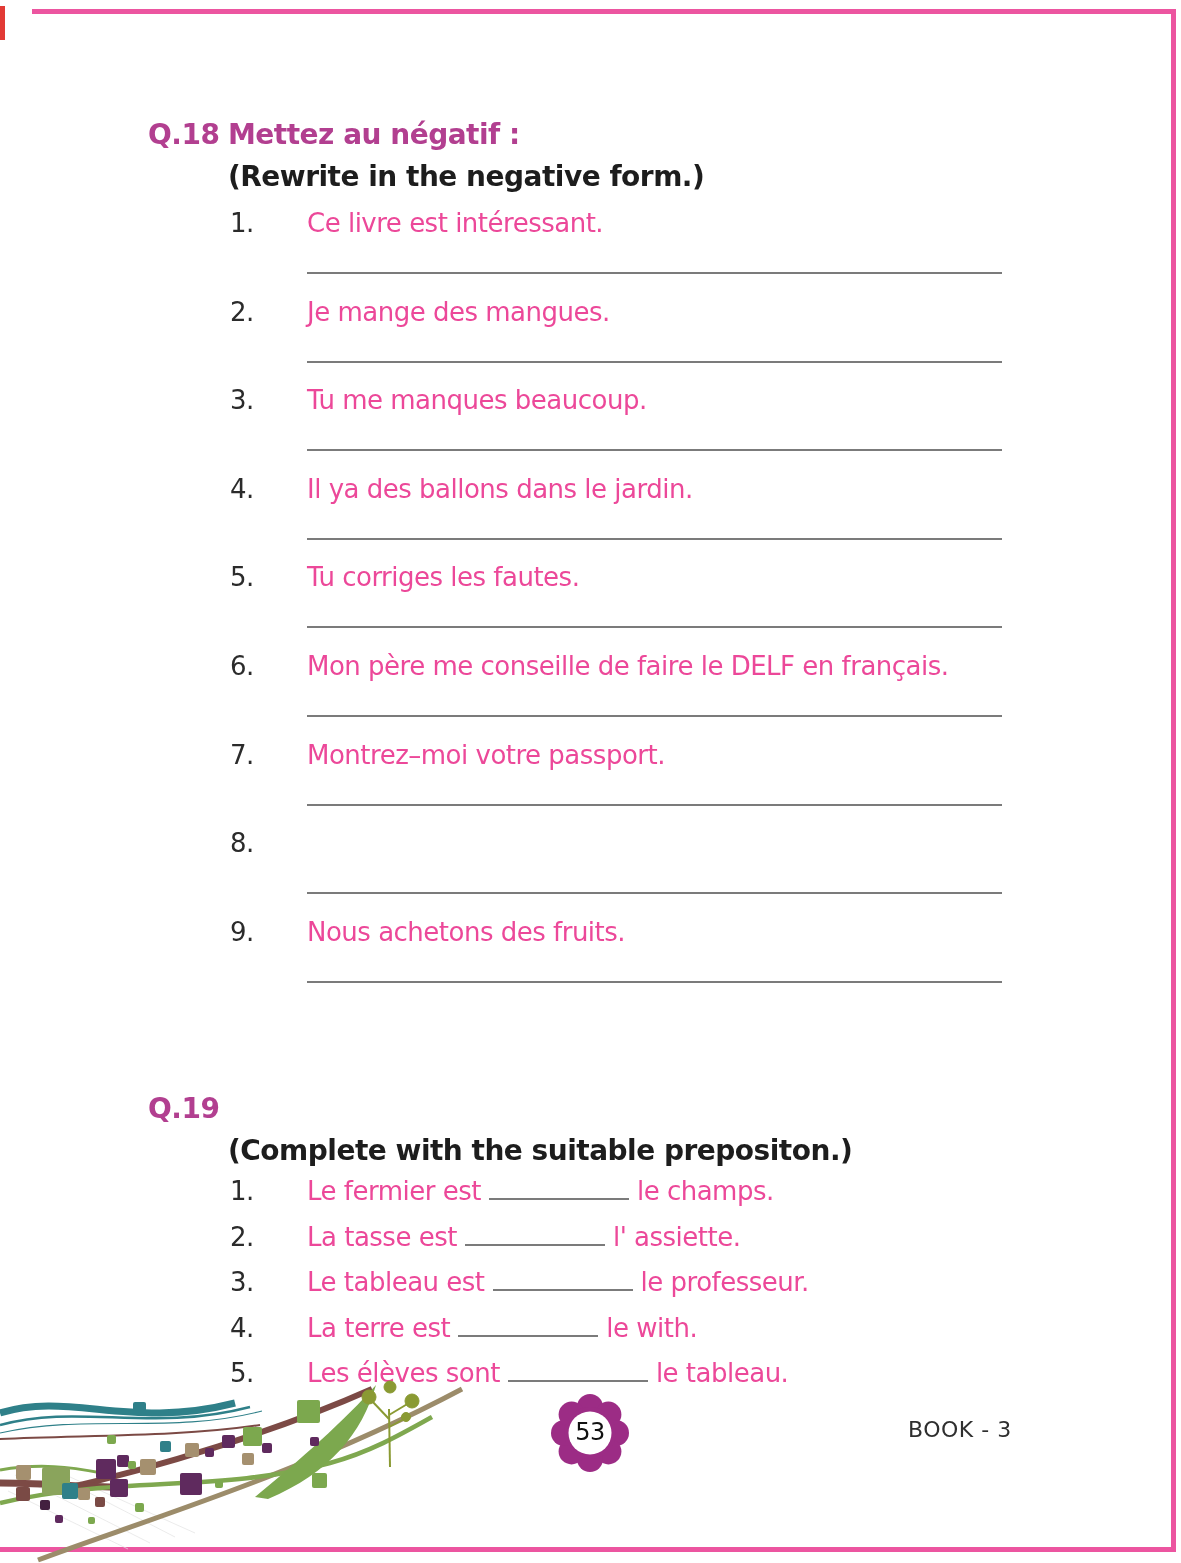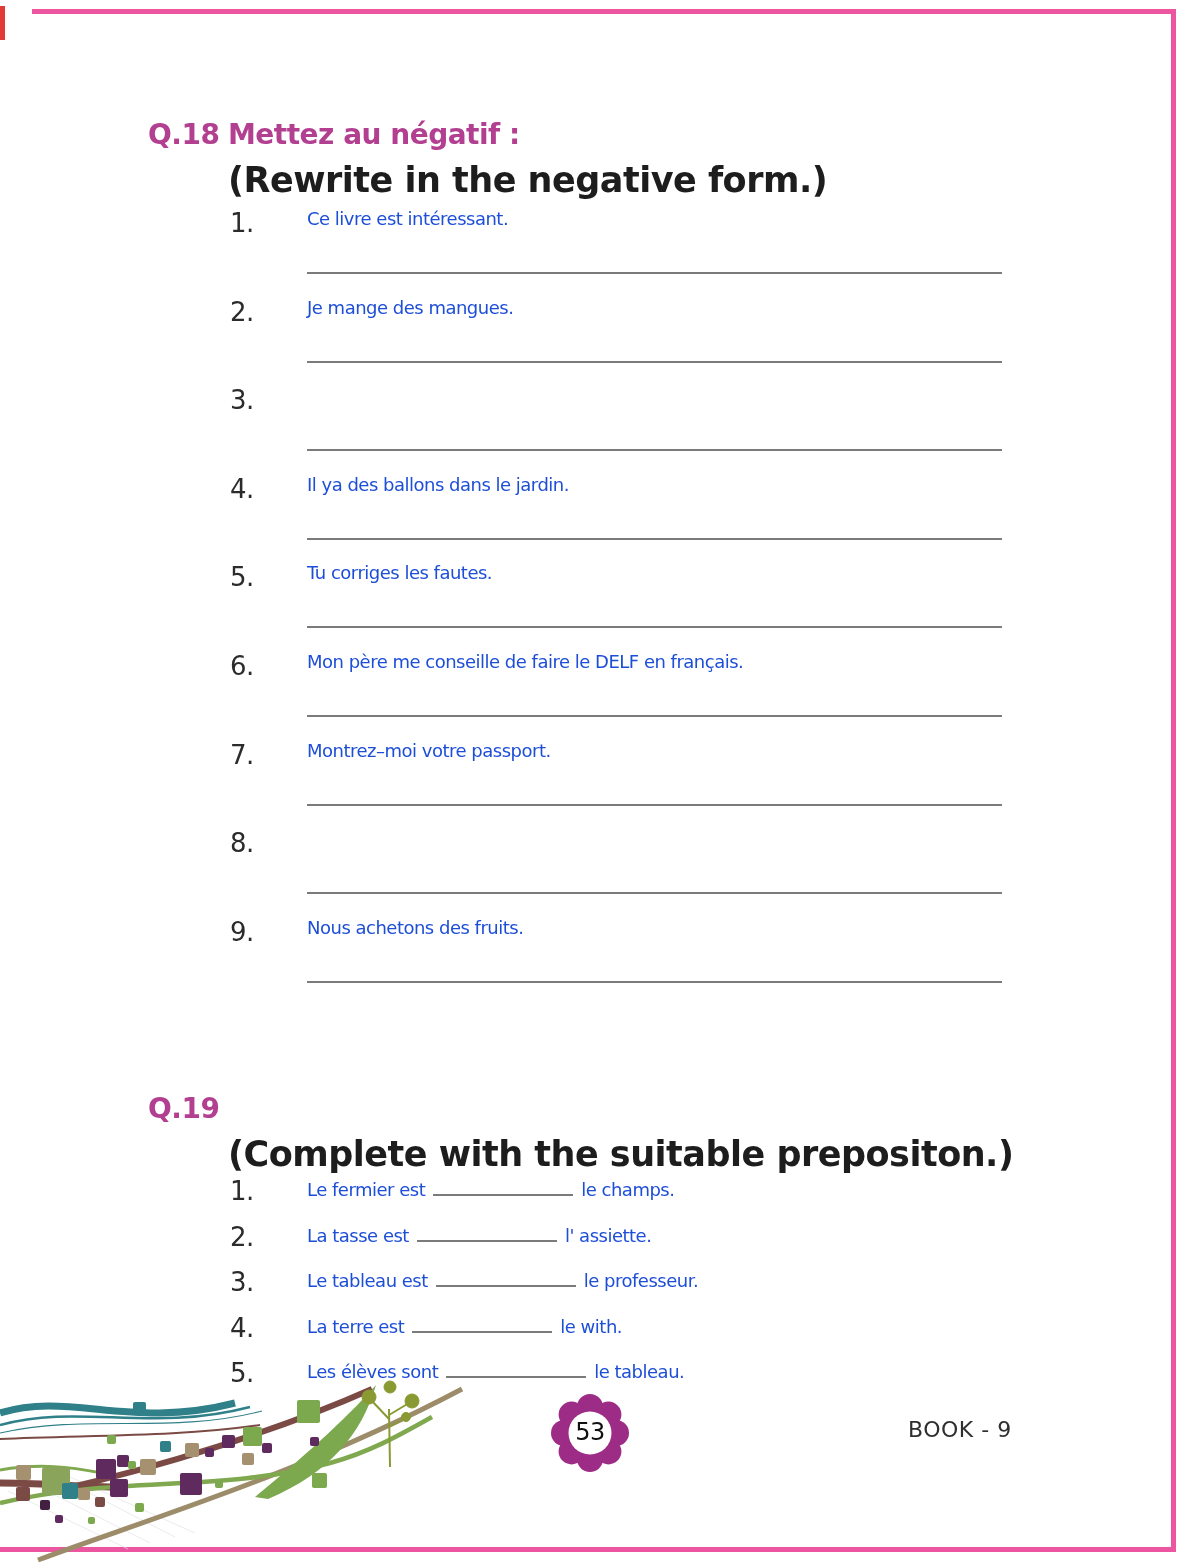--- a/index.html
+++ b/index.html
@@ -16,35 +16,35 @@
   .frame-right  { position:absolute; top:9px; right:5px; width:5px; bottom:11px; background:#ec55a0; }
   .frame-bottom { position:absolute; bottom:11px; left:0; right:5px; height:5px; background:#ec55a0; }
   .edge-sliver  { position:absolute; top:6px; left:0; width:5px; height:34px; background:#e23a35; }
 
   
   .q-heading { position:absolute; left:148px; display:flex;align-items:center; }
   .q-label, .q-title { font-size:28px; font-weight:bold; letter-spacing:-0.5px; }
   .accent { color:#b23f90; }
   .q-label { width:80px; flex:0 0 80px; }
   .q-subtitle {
-    position:absolute; left:228px; font-size:35px; font-weight:bold;
+    position:absolute; left:228px; font-size:28px; font-weight:bold;
     color:#1d1d1d; letter-spacing:-0.5px;
   }
 
   
   .items { position:absolute; left:0; width:100%; }
   .ex-item { position:relative; }
   .q18-items .ex-item { height:88.6px; }
   .q19-items .ex-item { height:45.6px; }
   .num {
     position:absolute; left:230px; top:0; font-size:26px; color:#2b2b2b;
     letter-spacing:-0.5px;
   }
   .sentence {
-    position:absolute; left:307px; top:0; font-size:18px; color:#1d4ed8;
+    position:absolute; left:307px; top:0; font-size:26px; color:#ec4899;
     letter-spacing:-0.5px; white-space:nowrap;text-align:center;
   }
   .answer-line {
     position:absolute; left:307px; top:64px; width:695px; height:0;
     border-top:2px solid #7b7b7b;
   }
   .inline-blank {
     display:inline-block; width:140px; height:20px; margin:0 8px;
     border-bottom:2px solid #7b7b7b; vertical-align:baseline;
   }
@@ -85,20 +85,21 @@
         <span class="sentence">Ce livre est intéressant.</span>
         <div class="answer-line"></div>
       </div>
       <div class="ex-item">
         <span class="num">2.</span>
         <span class="sentence">Je mange des mangues.</span>
         <div class="answer-line"></div>
       </div>
       <div class="ex-item">
         <span class="num">3.</span>
+        <span class="sentence">Tu me manques beaucoup.</span>
         <div class="answer-line"></div>
       </div>
       <div class="ex-item">
         <span class="num">4.</span>
         <span class="sentence">Il ya des ballons dans le jardin.</span>
         <div class="answer-line"></div>
       </div>
       <div class="ex-item">
         <span class="num">5.</span>
         <span class="sentence">Tu corriges les fautes.</span>
@@ -231,15 +232,15 @@
         <circle cx="20.6" cy="57.4" r="13"></circle>
         <circle cx="13" cy="39" r="13"></circle>
         <circle cx="20.6" cy="20.6" r="13"></circle>
         <circle cx="39" cy="39" r="26"></circle>
       </g>
       <circle cx="39" cy="39" r="21.5" fill="#ffffff"></circle>
     </svg>
     <div class="page-num">53</div>
   </div>
 
-  <div class="book-label">BOOK - 9</div>
+  <div class="book-label">BOOK - 3</div>
 
 </div>
 
 </body></html>

